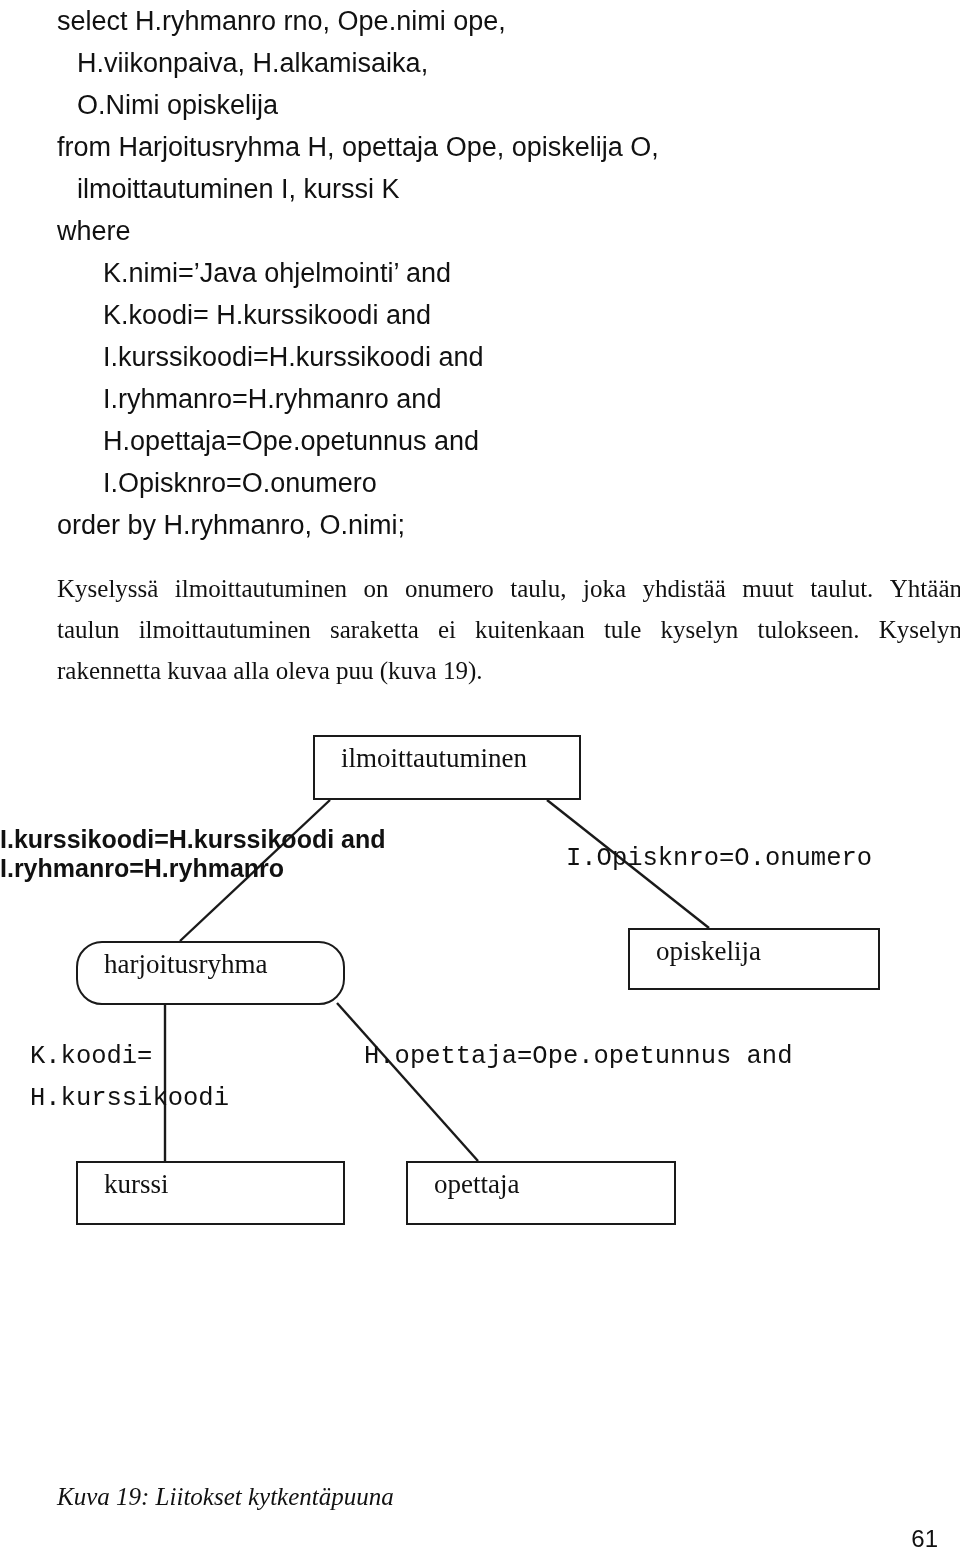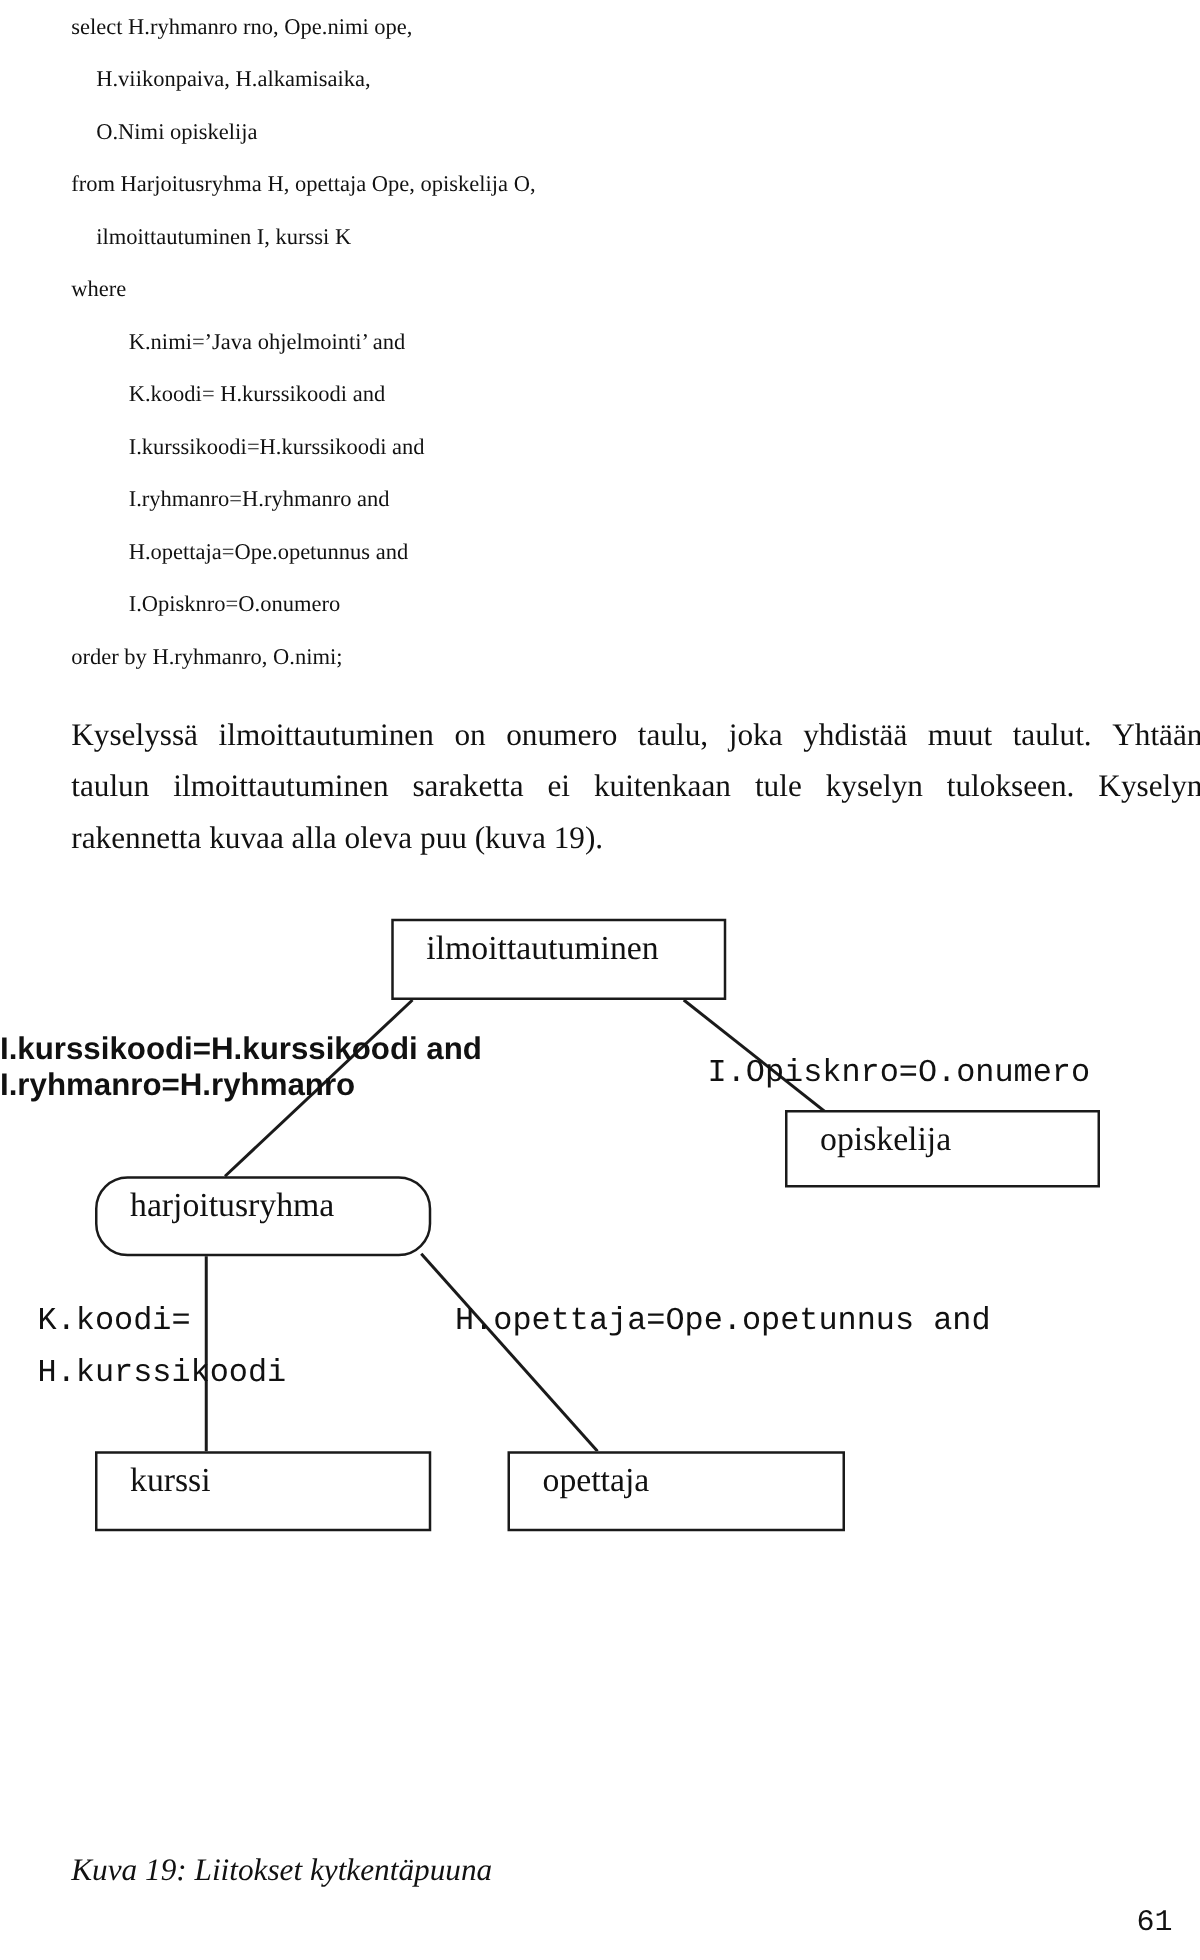--- a/index.html
+++ b/index.html
@@ -16,22 +16,22 @@
   }
 
   
   .code-block {
     position: absolute;
     left: 0;
     top: 0;
     width: 960px;
   }
   .code-line {
-    font-family: Liberation Serif, serif;
-    font-size: 18px;
+    font-family: Liberation Sans, sans-serif;
+    font-size: 27px;
     line-height: 42px;
     color: #111111;
     white-space: pre;
     letter-spacing: 0px;
   }
   .ind0 { padding-left: 57px; }
   .ind4 { padding-left: 103px; }
   .ind5 { padding-left: 77px; }
 
   
@@ -118,21 +118,21 @@
     color: #111111;
     white-space: nowrap;
     font-style: italic;
   }
 
   
   .page-number {
     position: absolute;
     right: 22px;
     top: 1525px;
-    font-family: Liberation Mono, monospace;
+    font-family: Liberation Sans, sans-serif;
     font-size: 24px;
     color: #111111;
     text-align: right;
   }
 </style>
 </head>
 <body>
 
 <div class="page">
 
@@ -193,21 +193,21 @@
     </svg>
 
     <div class="node-box" style="left:313px; top:735px; width:268px; height:65px;">
       <div class="node-label">ilmoittautuminen</div>
     </div>
 
     <div class="node-box" style="left:76px; top:941px; width:269px; height:64px;border-radius:26px;">
       <div class="node-label">harjoitusryhma</div>
     </div>
 
-    <div class="node-box" style="left:628px; top:888px; width:252px; height:62px;">
+    <div class="node-box" style="left:628px; top:928px; width:252px; height:62px;">
       <div class="node-label">opiskelija</div>
     </div>
 
     <div class="node-box" style="left:76px; top:1161px; width:269px; height:64px;">
       <div class="node-label">kurssi</div>
     </div>
 
     <div class="node-box" style="left:406px; top:1161px; width:270px; height:64px;">
       <div class="node-label">opettaja</div>
     </div>

